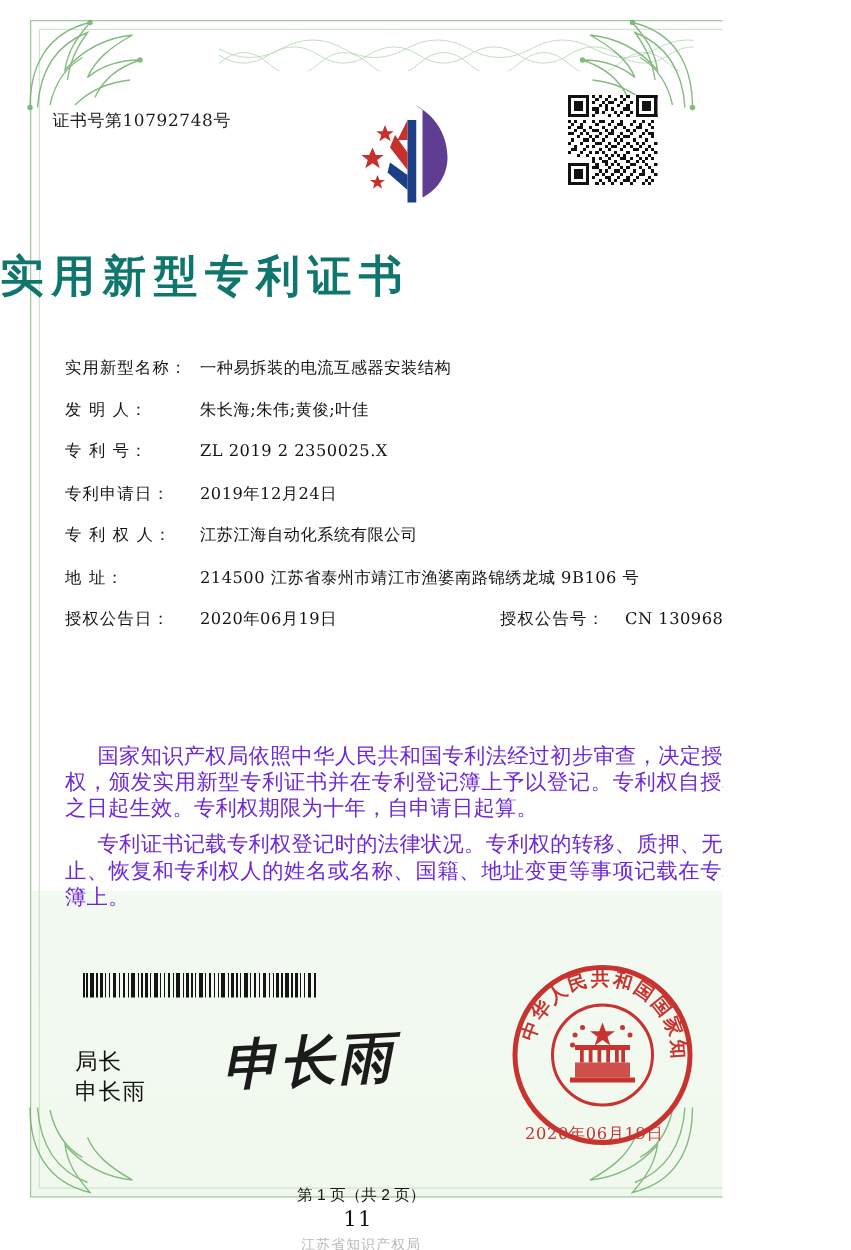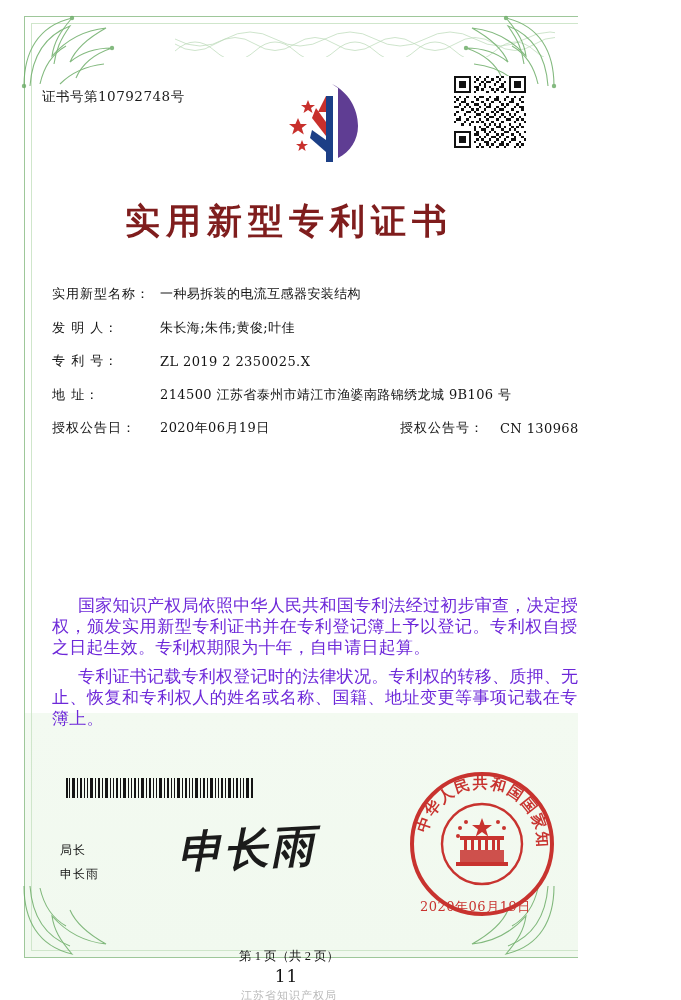--- a/index.html
+++ b/index.html
@@ -82,26 +82,25 @@
     width: 72px;
     height: 72px;
   }
   .qr svg { display:block; }
 
   .cert-title {
     position: absolute;
     left: 0;
     right: 0;
     top: 198px;
-    text-align: center;
     font-family: "DejaVu Serif", "Liberation Serif", serif;
     font-weight: bold;
     font-size: 35px;
     letter-spacing: 6px;
-    color: #7f1d1d;
+    color: #0f766e;
   }
 
   
   .fields {
     position: absolute;
     left: 52px;
     top: 285px;
     width: 580px;
   }
   .field-row {
@@ -160,21 +159,21 @@
     left: 66px;
     top: 778px;
     width: 190px;
     height: 20px;
   }
   .sig-block {
     position: absolute;
     left: 60px;
     top: 838px;
     font-family: "DejaVu Serif", "Liberation Serif", serif;
-    font-size: 12px;
+    font-size: 18px;
     color: #141414;
     line-height: 24px;
     letter-spacing: 1px;
   }
   .signature {
     position: absolute;
     left: 178px;
     top: 820px;
     font-family: "DejaVu Serif", "Liberation Serif", serif;
     font-size: 44px;
@@ -199,21 +198,21 @@
     font-size: 13px;
     color: #c8332f;
     letter-spacing: .5px;
   }
 
   .page-foot {
     position: absolute;
     left: 0; right: 0;
     top: 948px;
     text-align: center;
-    font-family: Liberation Serif, serif;
+    font-family: Liberation Sans, sans-serif;
     font-size: 12.5px;
     color: #141414;
   }
   .page-number {
     position: absolute;
     left: 0; right: 5px;
     top: 966px;
     text-align: center;
     font-family: "DejaVu Serif", "Liberation Serif", serif;
     font-size: 17px;
@@ -542,21 +541,29 @@
     <div class="field-row">
       <div class="field-label">发 明 人：</div>
       <div class="field-value">朱长海;朱伟;黄俊;叶佳</div>
     </div>
 
     <div class="field-row">
       <div class="field-label">专 利 号：</div>
       <div class="field-value">ZL 2019 2 2350025.X</div>
     </div>
 
-
+    <div class="field-row">
+      <div class="field-label">专利申请日：</div>
+      <div class="field-value">2019年12月24日</div>
+    </div>
+
+    <div class="field-row">
+      <div class="field-label">专 利 权 人：</div>
+      <div class="field-value">江苏江海自动化系统有限公司</div>
+    </div>
 
     <div class="field-row">
       <div class="field-label">地 址：</div>
       <div class="field-value">214500 江苏省泰州市靖江市渔婆南路锦绣龙城 9B106 号</div>
     </div>
 
     <div class="field-row split">
       <div class="field-label">授权公告日：</div>
       <div class="field-value">2020年06月19日</div>
       <div class="field-label2">授权公告号：</div>

